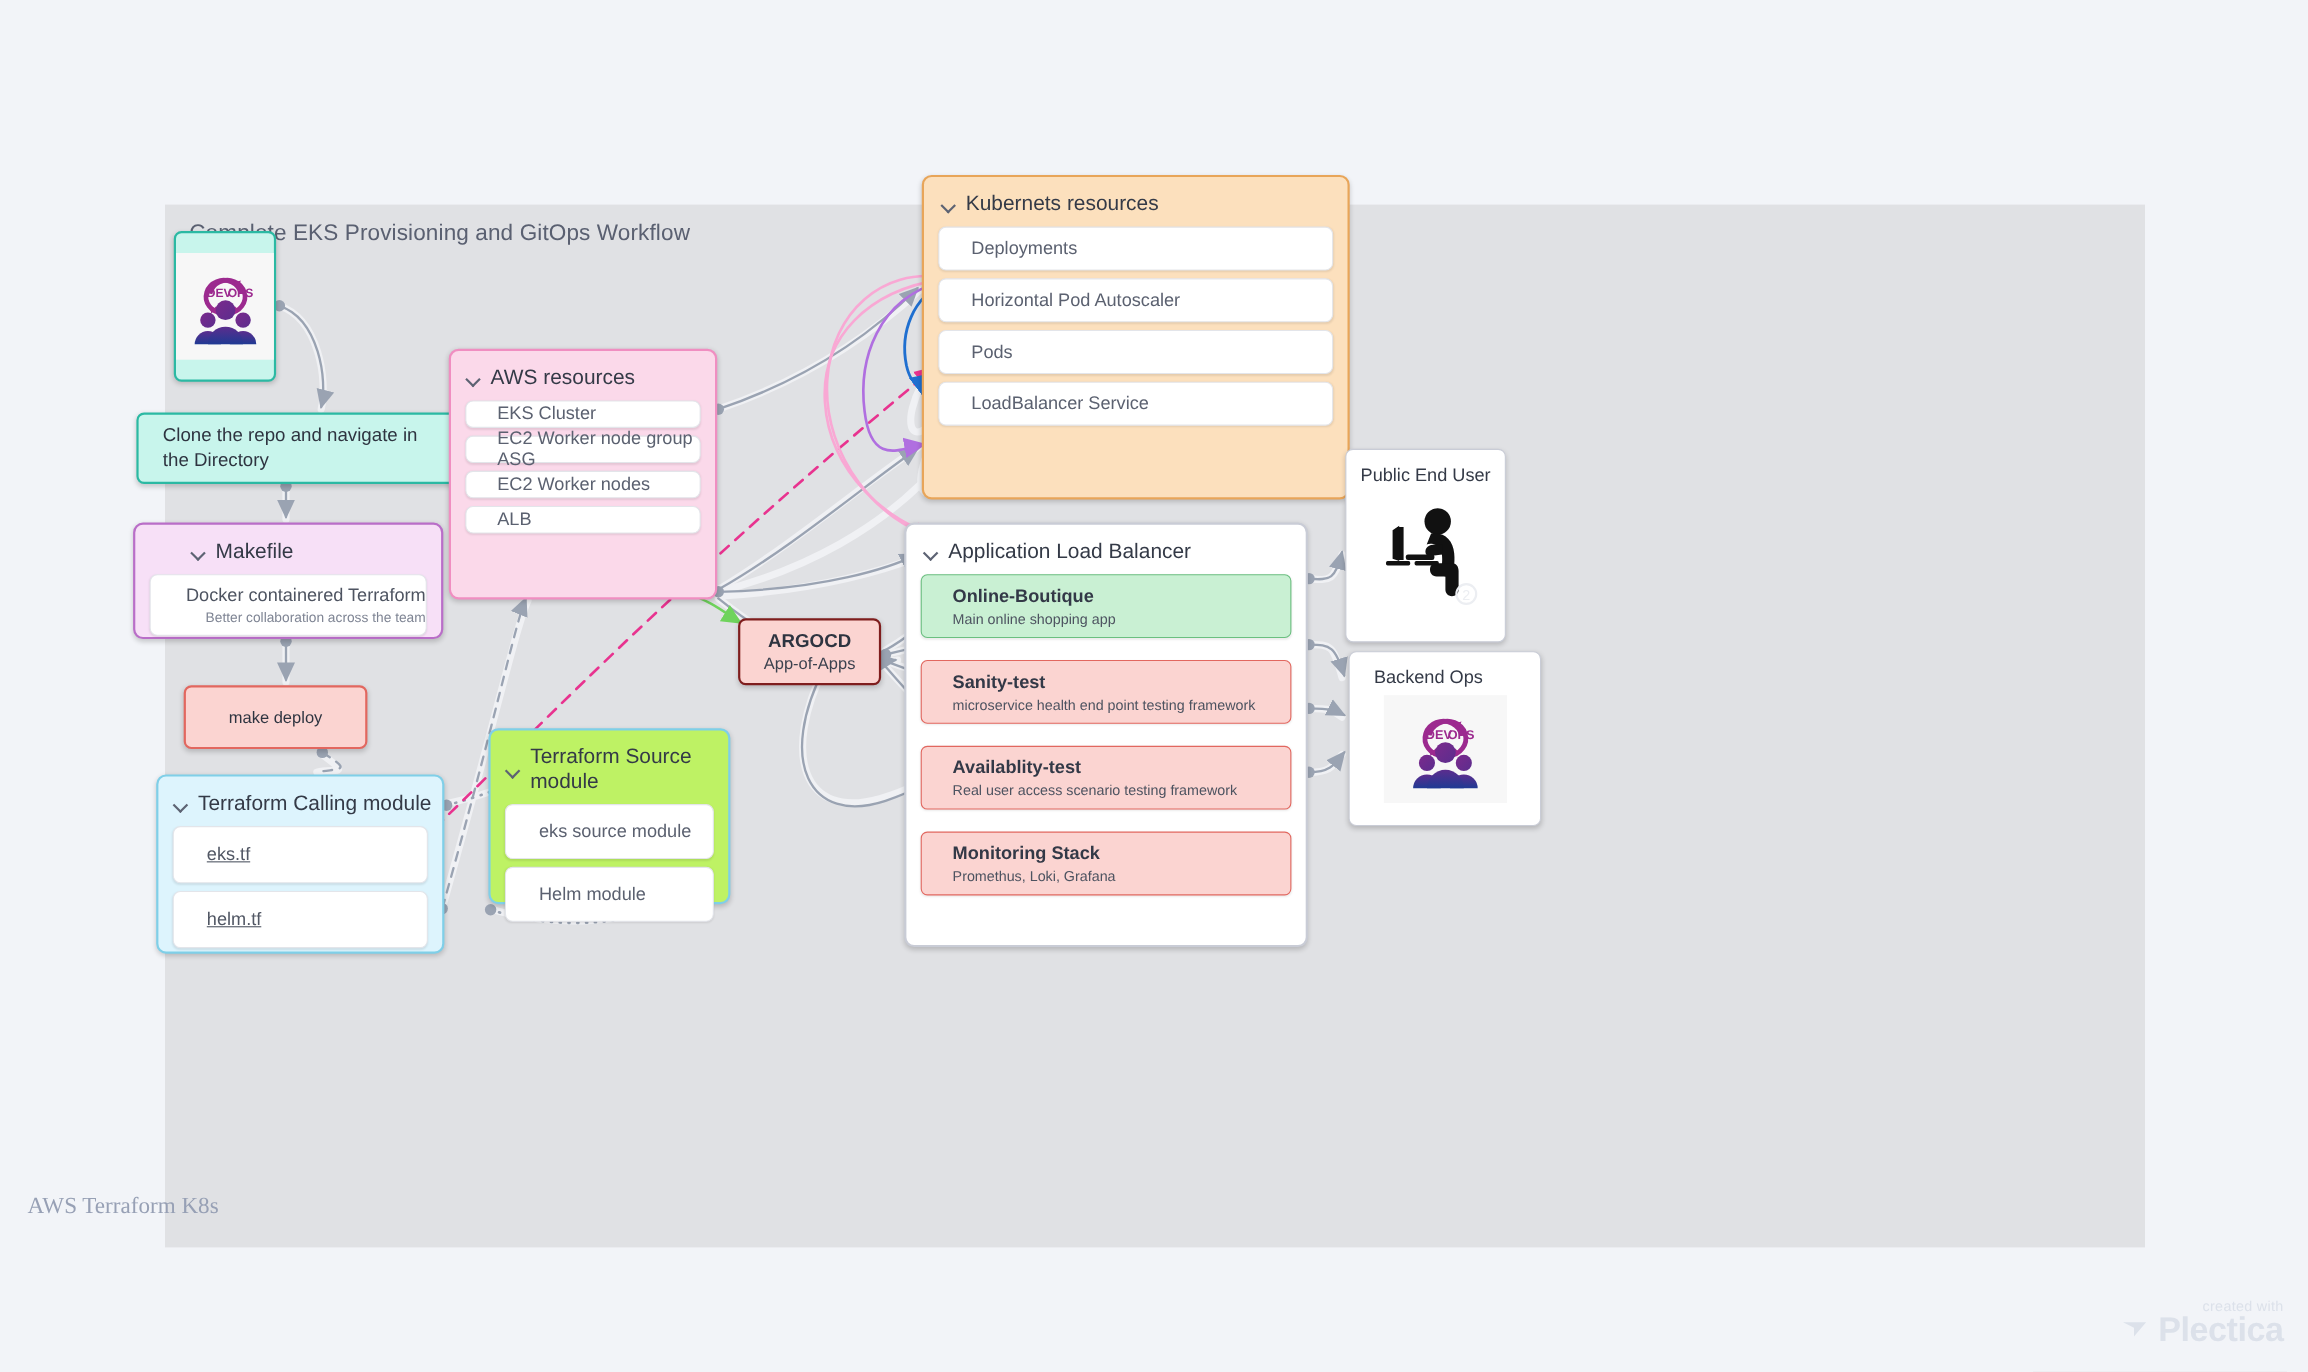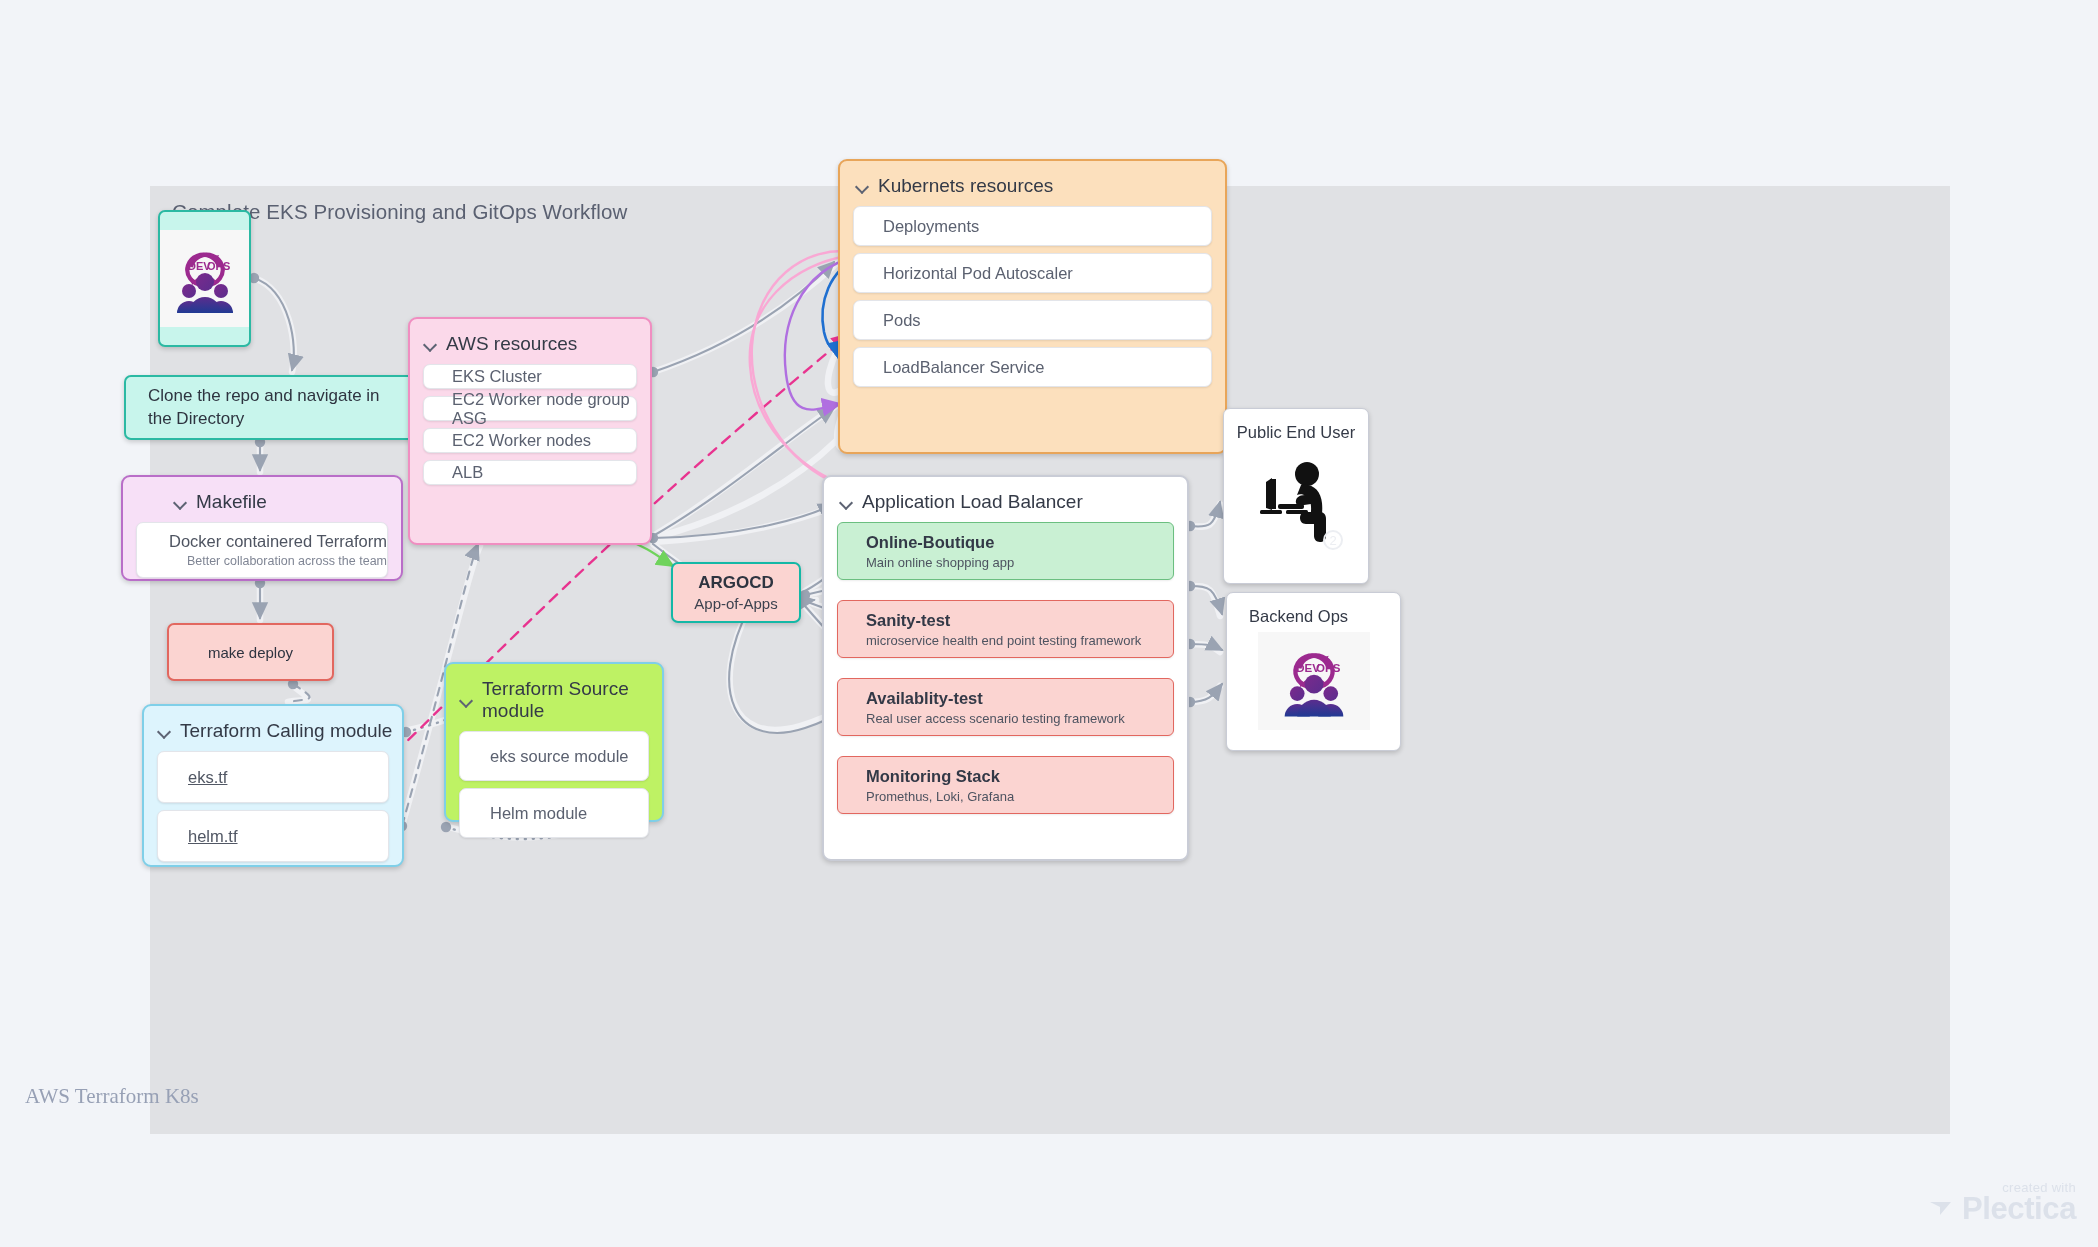--- a/index.html
+++ b/index.html
@@ -113,21 +113,21 @@
   #alb .app { border-radius:6px; border-width:1.5px; border-style:solid;
               height:58px; display:flex; flex-direction:column; justify-content:center;
               padding-left:28px; box-shadow:0 1px 2px rgba(0,0,0,0.08); }
   #alb .app .ttl { font-size:16.5px; font-weight:bold; color:#333947; }
   #alb .app .sub { font-size:13px; color:#4d5360; margin-top:3px; }
   .app-green { background:#c9f0d3; border-color:#6bbf80; }
   .app-red   { background:#fbd4d1; border-color:#e2675f; }
 
   #argocd {
     left:521px; top:376px; width:130px; height:61px;
-    background:#fbd4d1; border:2px solid #14b8a6; border-radius:7px;
+    background:#fbd4d1; border:2px solid #7f1d1d; border-radius:7px;
     display:flex; flex-direction:column; align-items:center; justify-content:center;
   }
   #argocd .ttl { font-size:17px; font-weight:bold; color:#2e3440; }
   #argocd .sub { font-size:15px; color:#3c424f; margin-top:2px; }
 
   #end-user {
     left:1073px; top:222px; width:146px; height:176px;
     background:#ffffff; border:1.5px solid #c9ccd6; border-radius:7px;
   }
   #end-user .lbl { text-align:center; font-size:16.5px; color:#343a47; margin-top:14px; }

